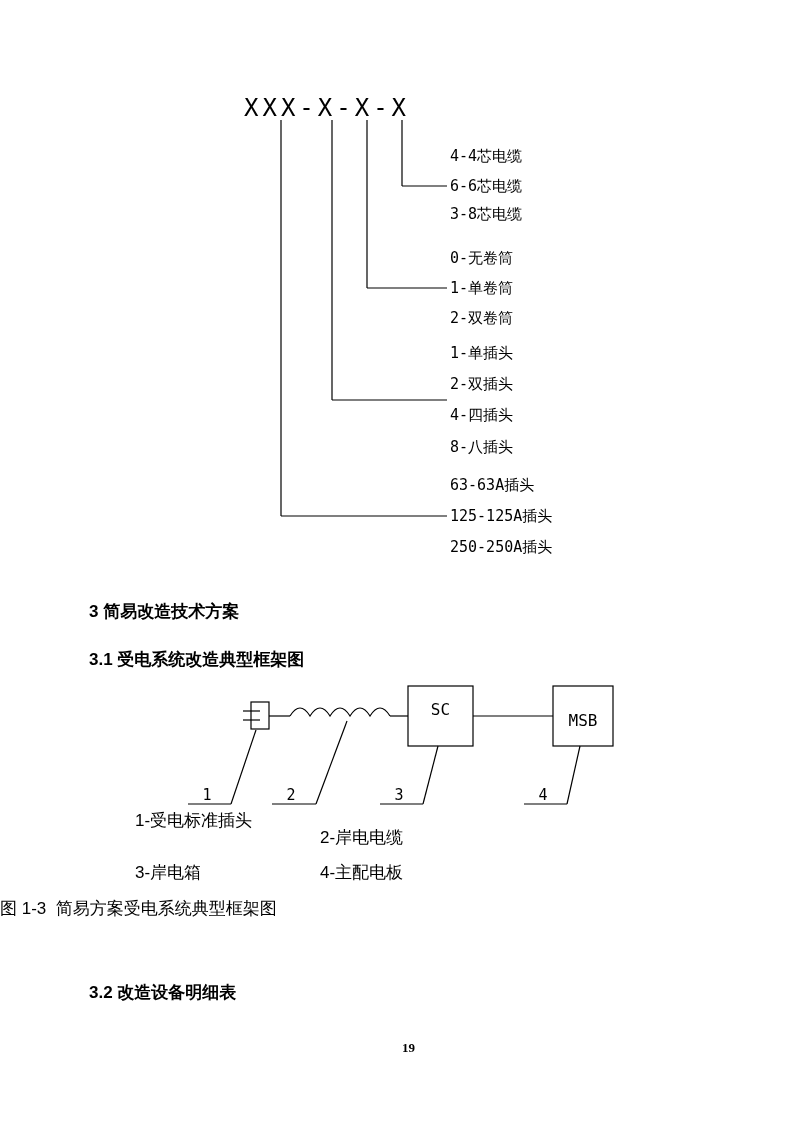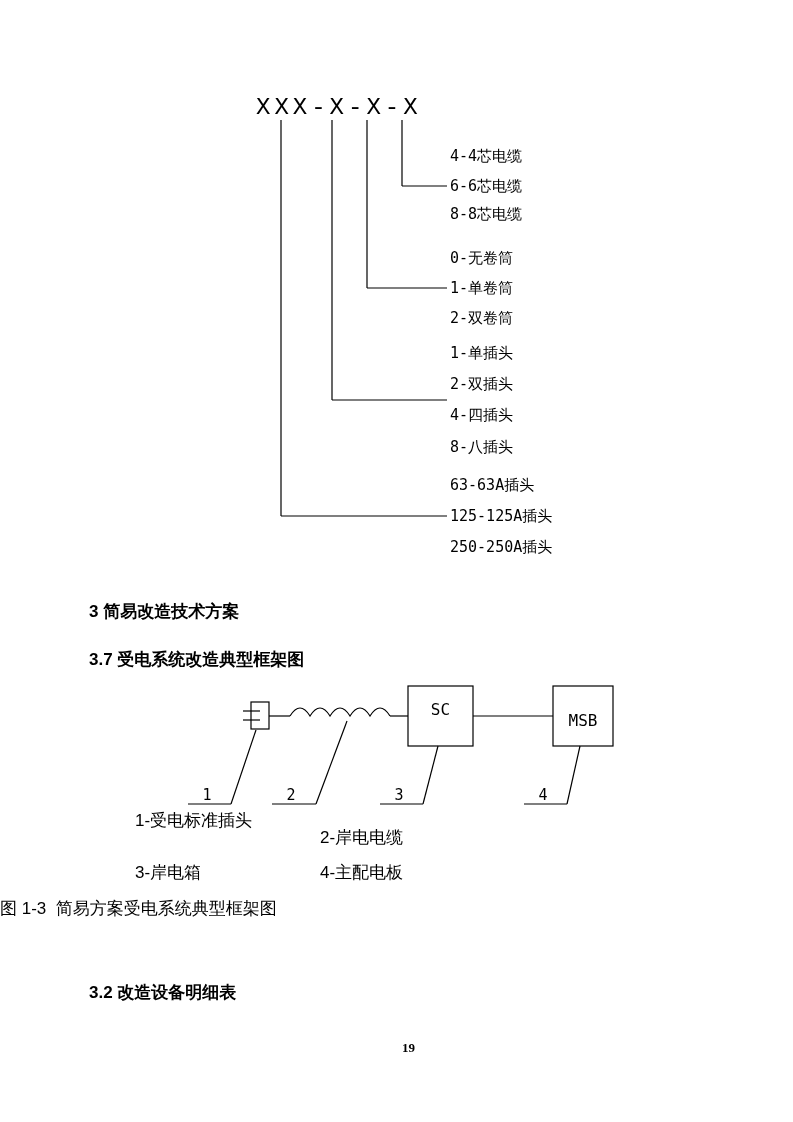--- a/index.html
+++ b/index.html
@@ -94,41 +94,41 @@
         <line x1="438" y1="746" x2="423" y2="804"></line>
         <line x1="380" y1="804" x2="423" y2="804"></line>
       </g>
       <g>
         <line x1="580" y1="746" x2="567" y2="804"></line>
         <line x1="524" y1="804" x2="567" y2="804"></line>
       </g>
     </g>
   </svg>
 
-  <div class="abs code" style="left:256px; top:94px;font-family:Liberation Mono, monospace;">XXX-X-X-X</div>
+  <div class="abs code" style="left:244px; top:94px;">XXX-X-X-X</div>
 
   <div class="lbl" style="top:147px">4-4芯电缆</div>
   <div class="lbl" style="top:177px">6-6芯电缆</div>
-  <div class="lbl" style="top:205px">8-8芯电缆</div>
+  <div class="lbl" style="top:205px">3-8芯电缆</div>
 
   <div class="lbl" style="top:249px">0-无卷筒</div>
   <div class="lbl" style="top:279px">1-单卷筒</div>
   <div class="lbl" style="top:309px">2-双卷筒</div>
 
   <div class="lbl" style="top:344px">1-单插头</div>
   <div class="lbl" style="top:375px">2-双插头</div>
   <div class="lbl" style="top:406px">4-四插头</div>
   <div class="lbl" style="top:438px">8-八插头</div>
 
   <div class="lbl" style="top:476px">63-63A插头</div>
   <div class="lbl" style="top:507px">125-125A插头</div>
   <div class="lbl" style="top:538px">250-250A插头</div>
 
   <div class="heading" style="top:600px">3 简易改造技术方案</div>
-  <div class="heading" style="top:648px">3.7 受电系统改造典型框架图</div>
+  <div class="heading" style="top:648px">3.1 受电系统改造典型框架图</div>
 
   <div class="boxlbl" style="left:408px; top:686px; width:65px; height:46px;">SC</div>
   <div class="boxlbl" style="left:553px; top:686px; width:60px; height:68px;">MSB</div>
 
   <div class="callout" style="left:196px; top:786px">1</div>
   <div class="callout" style="left:280px; top:786px">2</div>
   <div class="callout" style="left:388px; top:786px">3</div>
   <div class="callout" style="left:532px; top:786px">4</div>
 
   <div class="legend" style="left:135px; top:809px">1-受电标准插头</div>

